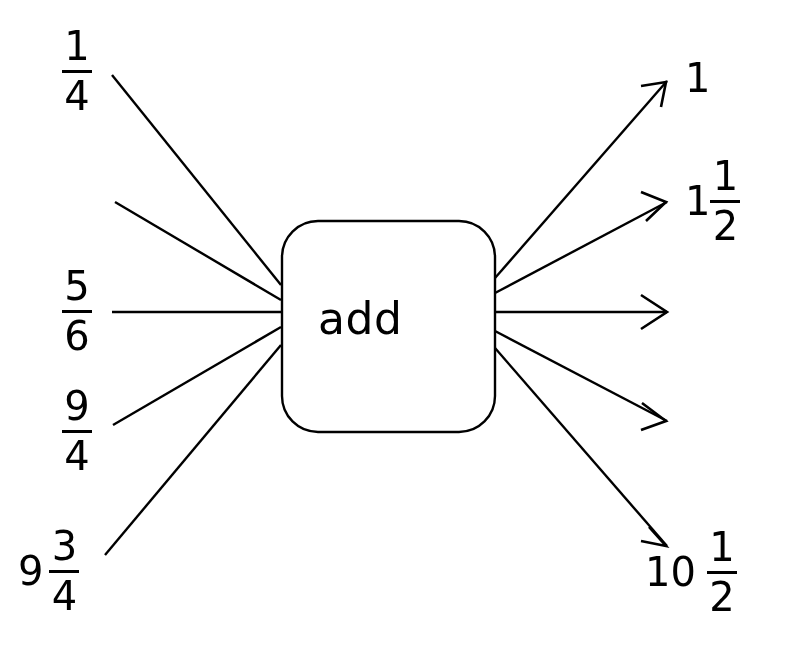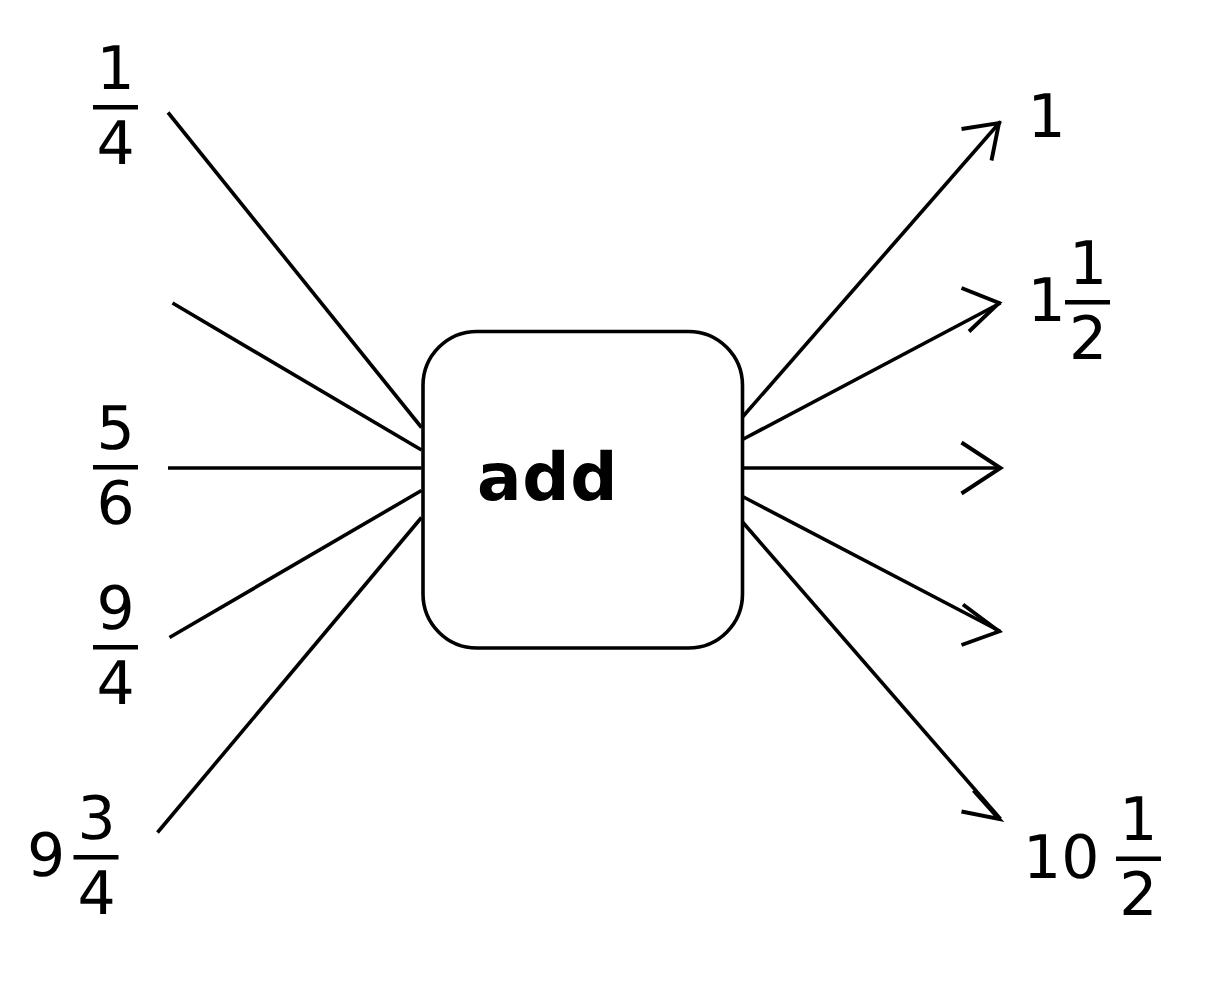--- a/index.html
+++ b/index.html
@@ -127,21 +127,21 @@
       <polyline class="arrow-head" points="641,295 667,312 641,329"></polyline>
 
       <line class="edge-line" x1="495" y1="331" x2="667" y2="421"></line>
       <polyline class="arrow-head" points="642,403 666,421 641,430"></polyline>
 
       <line class="edge-line" x1="495" y1="348" x2="667" y2="546"></line>
       <polyline class="arrow-head" points="649,527 666,546 641,541"></polyline>
     </g>
   </svg>
 
-  <div class="label box-label" style="left:318px; top:297px;font-weight:bold;">add</div>
+  <div class="label box-label" style="left:318px; top:297px;">add</div>
 
   <div class="label term" style="left:62px; top:26px;">
     <span class="frac">
       <span class="num">1</span>
       <span class="bar"></span>
       <span class="den">4</span>
     </span>
   </div>
 
   <div class="label term" style="left:62px; top:266px;">
@@ -180,21 +180,21 @@
     <span class="mixed">
       <span class="whole">1</span>
       <span class="frac">
         <span class="num">1</span>
         <span class="bar"></span>
         <span class="den">2</span>
       </span>
     </span>
   </div>
 
-  <div class="label term" style="left:682px; top:527px;">
+  <div class="label term" style="left:645px; top:527px;">
     <span class="mixed">
       <span class="whole">10</span>
       <span class="gap-m"></span>
       <span class="frac">
         <span class="num">1</span>
         <span class="bar"></span>
         <span class="den">2</span>
       </span>
     </span>
   </div>

